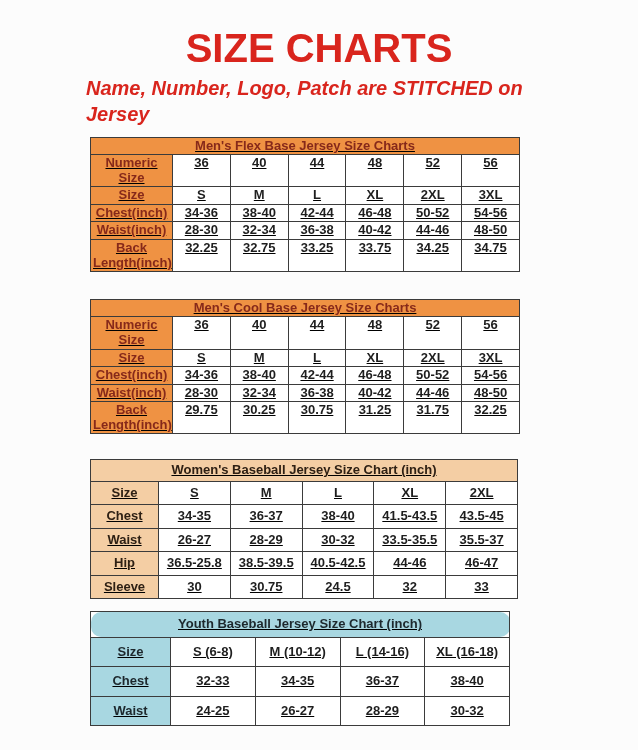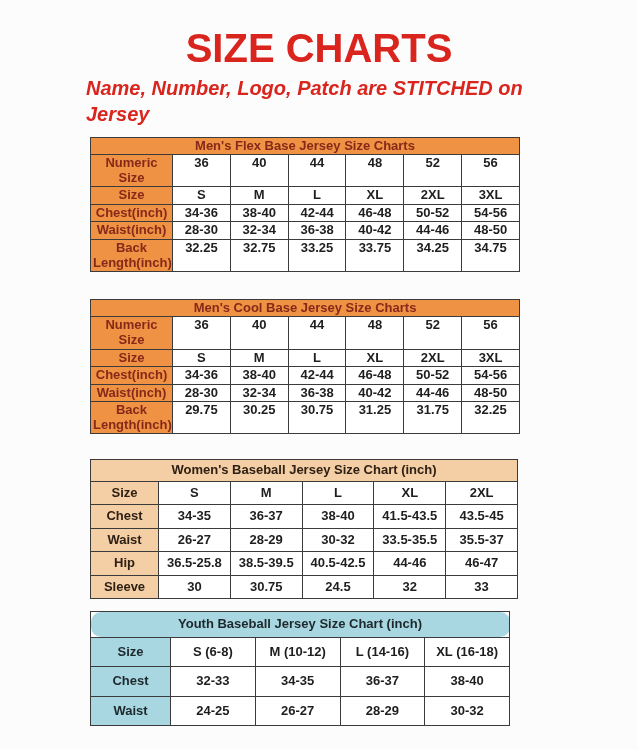--- a/index.html
+++ b/index.html
@@ -24,21 +24,21 @@
   }
   .page-subtitle {
     margin: 4px 0 10px 86px;
     width: 452px;
     font-size: 20px;
     font-weight: bold;
     font-style: italic;
     line-height: 1.3;
     color: #d9251d;
   }
-  .tables-col { margin-left: 90px; }
+  .tables-col { margin-left: 90px; text-decoration: underline; }
   .table-host { margin: 0; }
   .gap-a { margin-bottom: 27px; }
   .gap-b { margin-bottom: 25px; }
   .gap-c { margin-bottom: 12px; }
 
   table.size-table {
     border-collapse: collapse;
     table-layout: fixed;
     background: #ffffff;
   }

